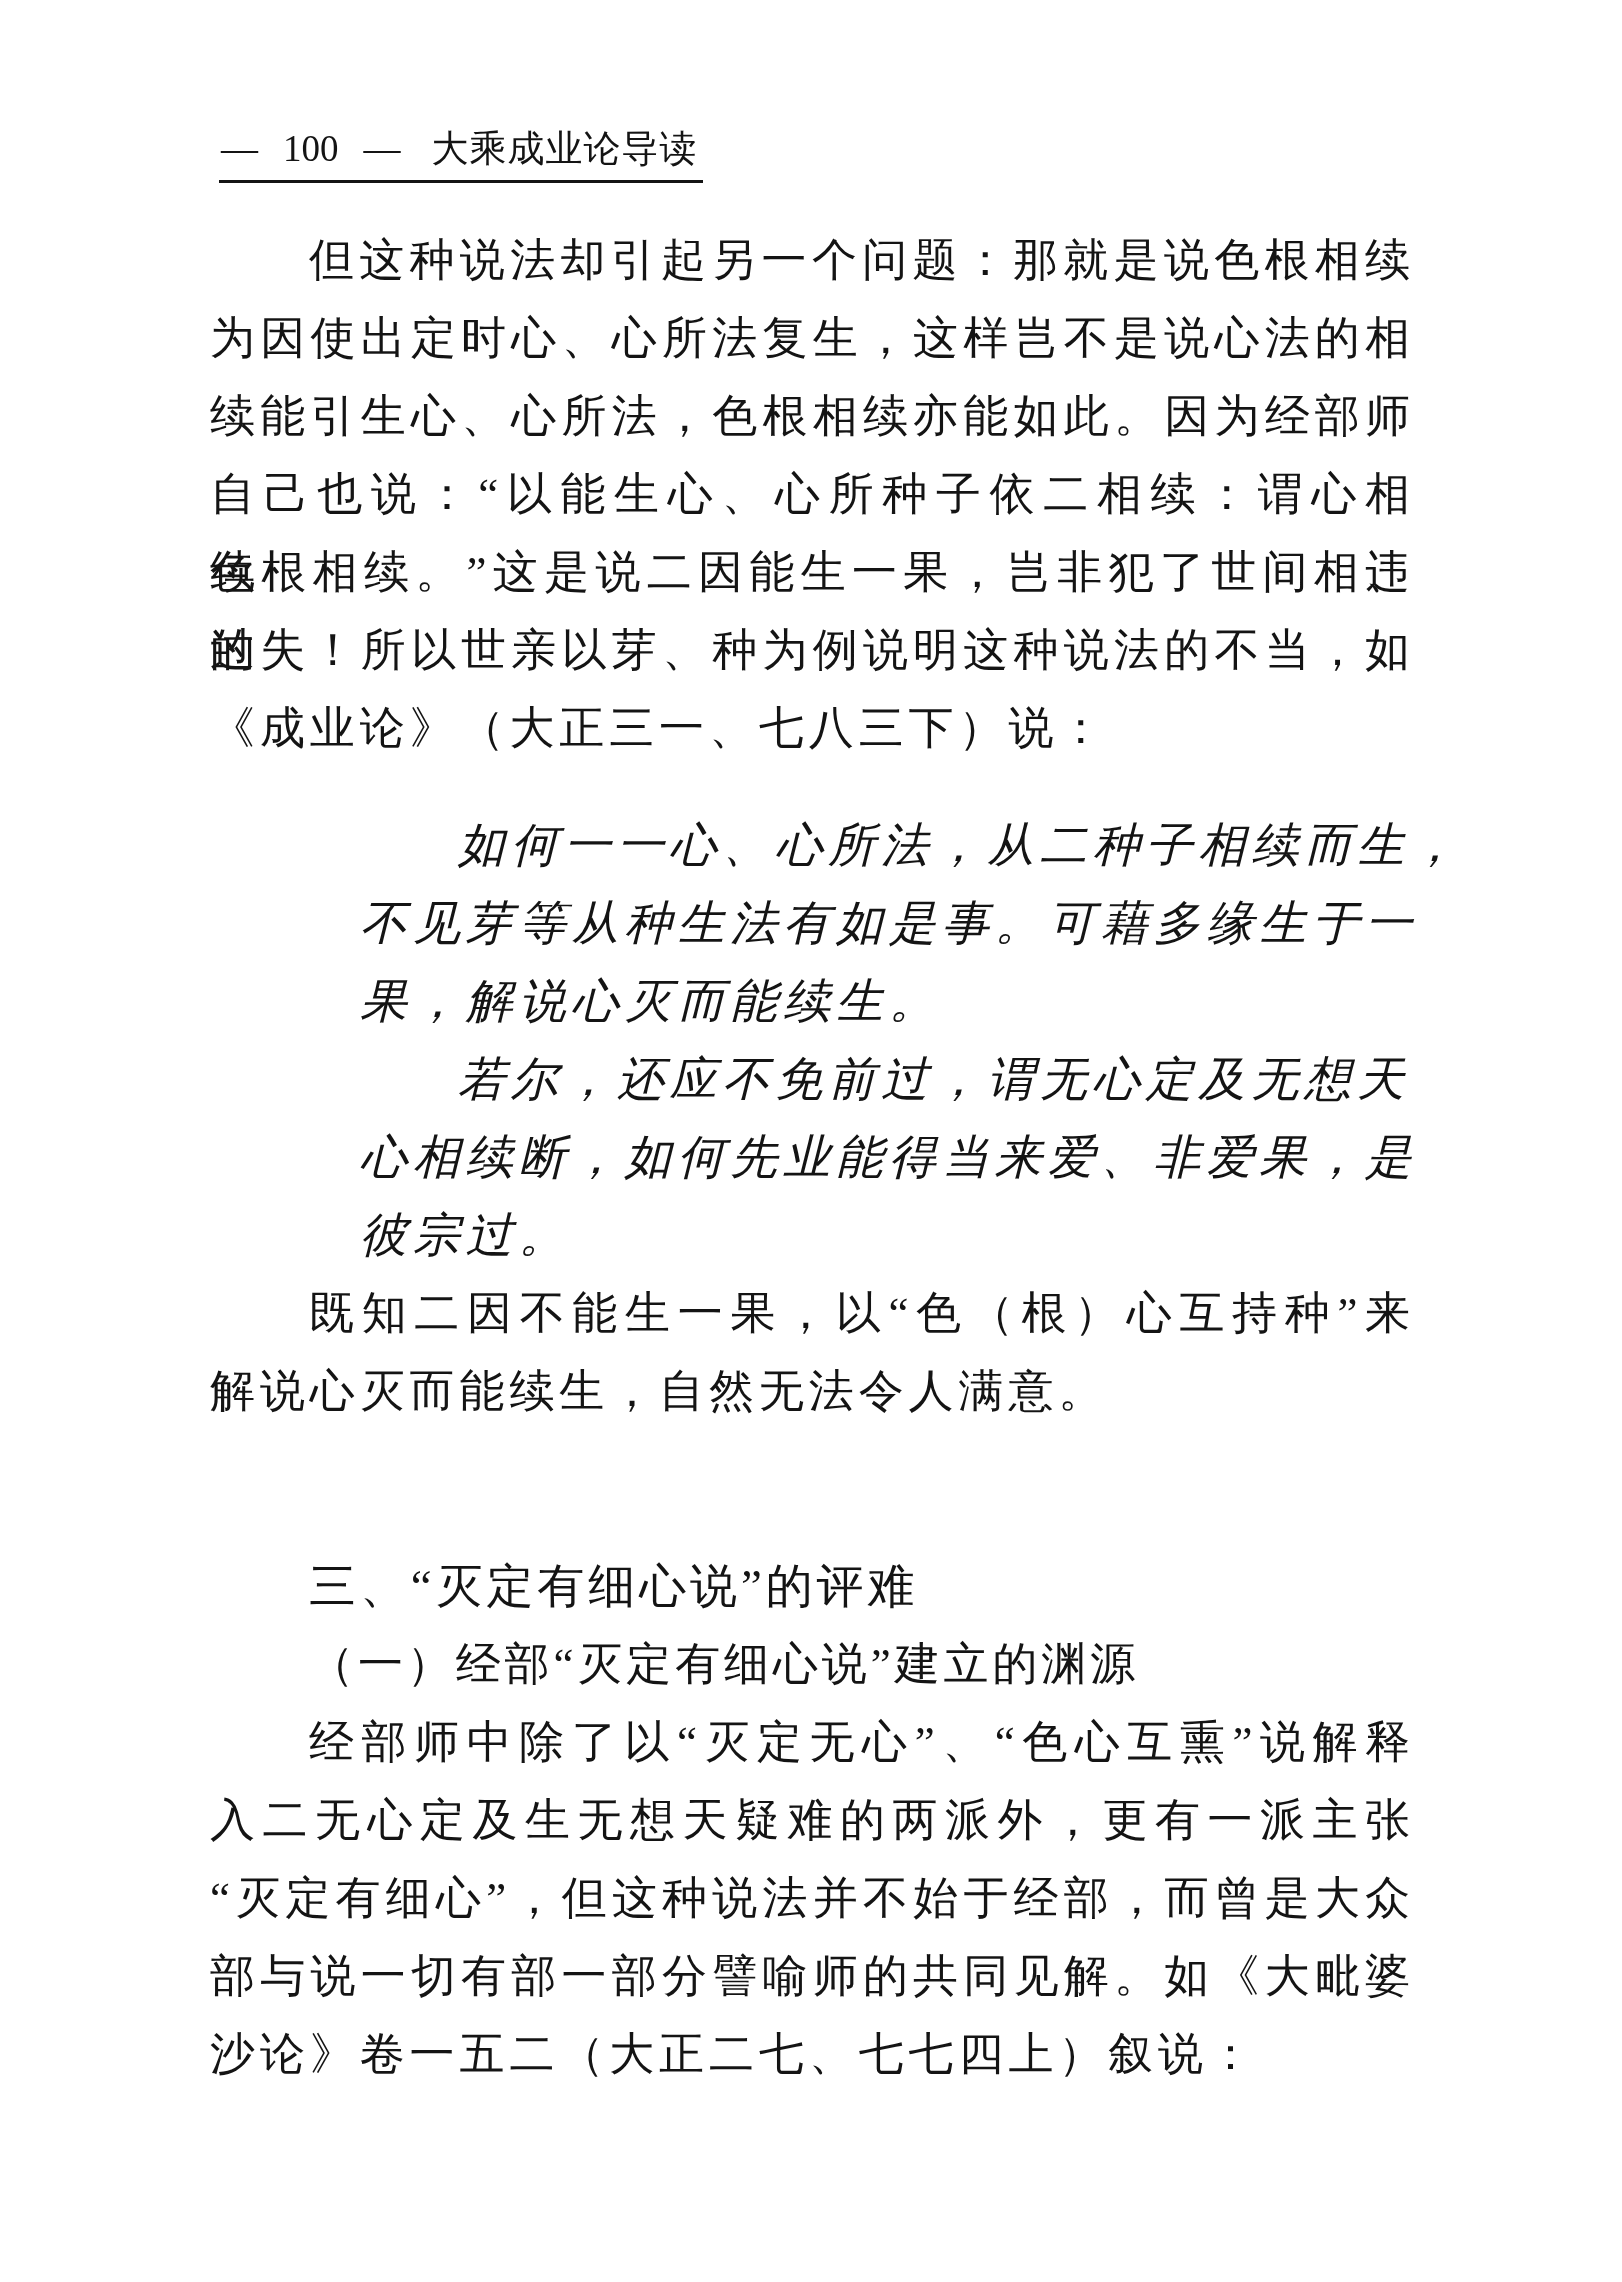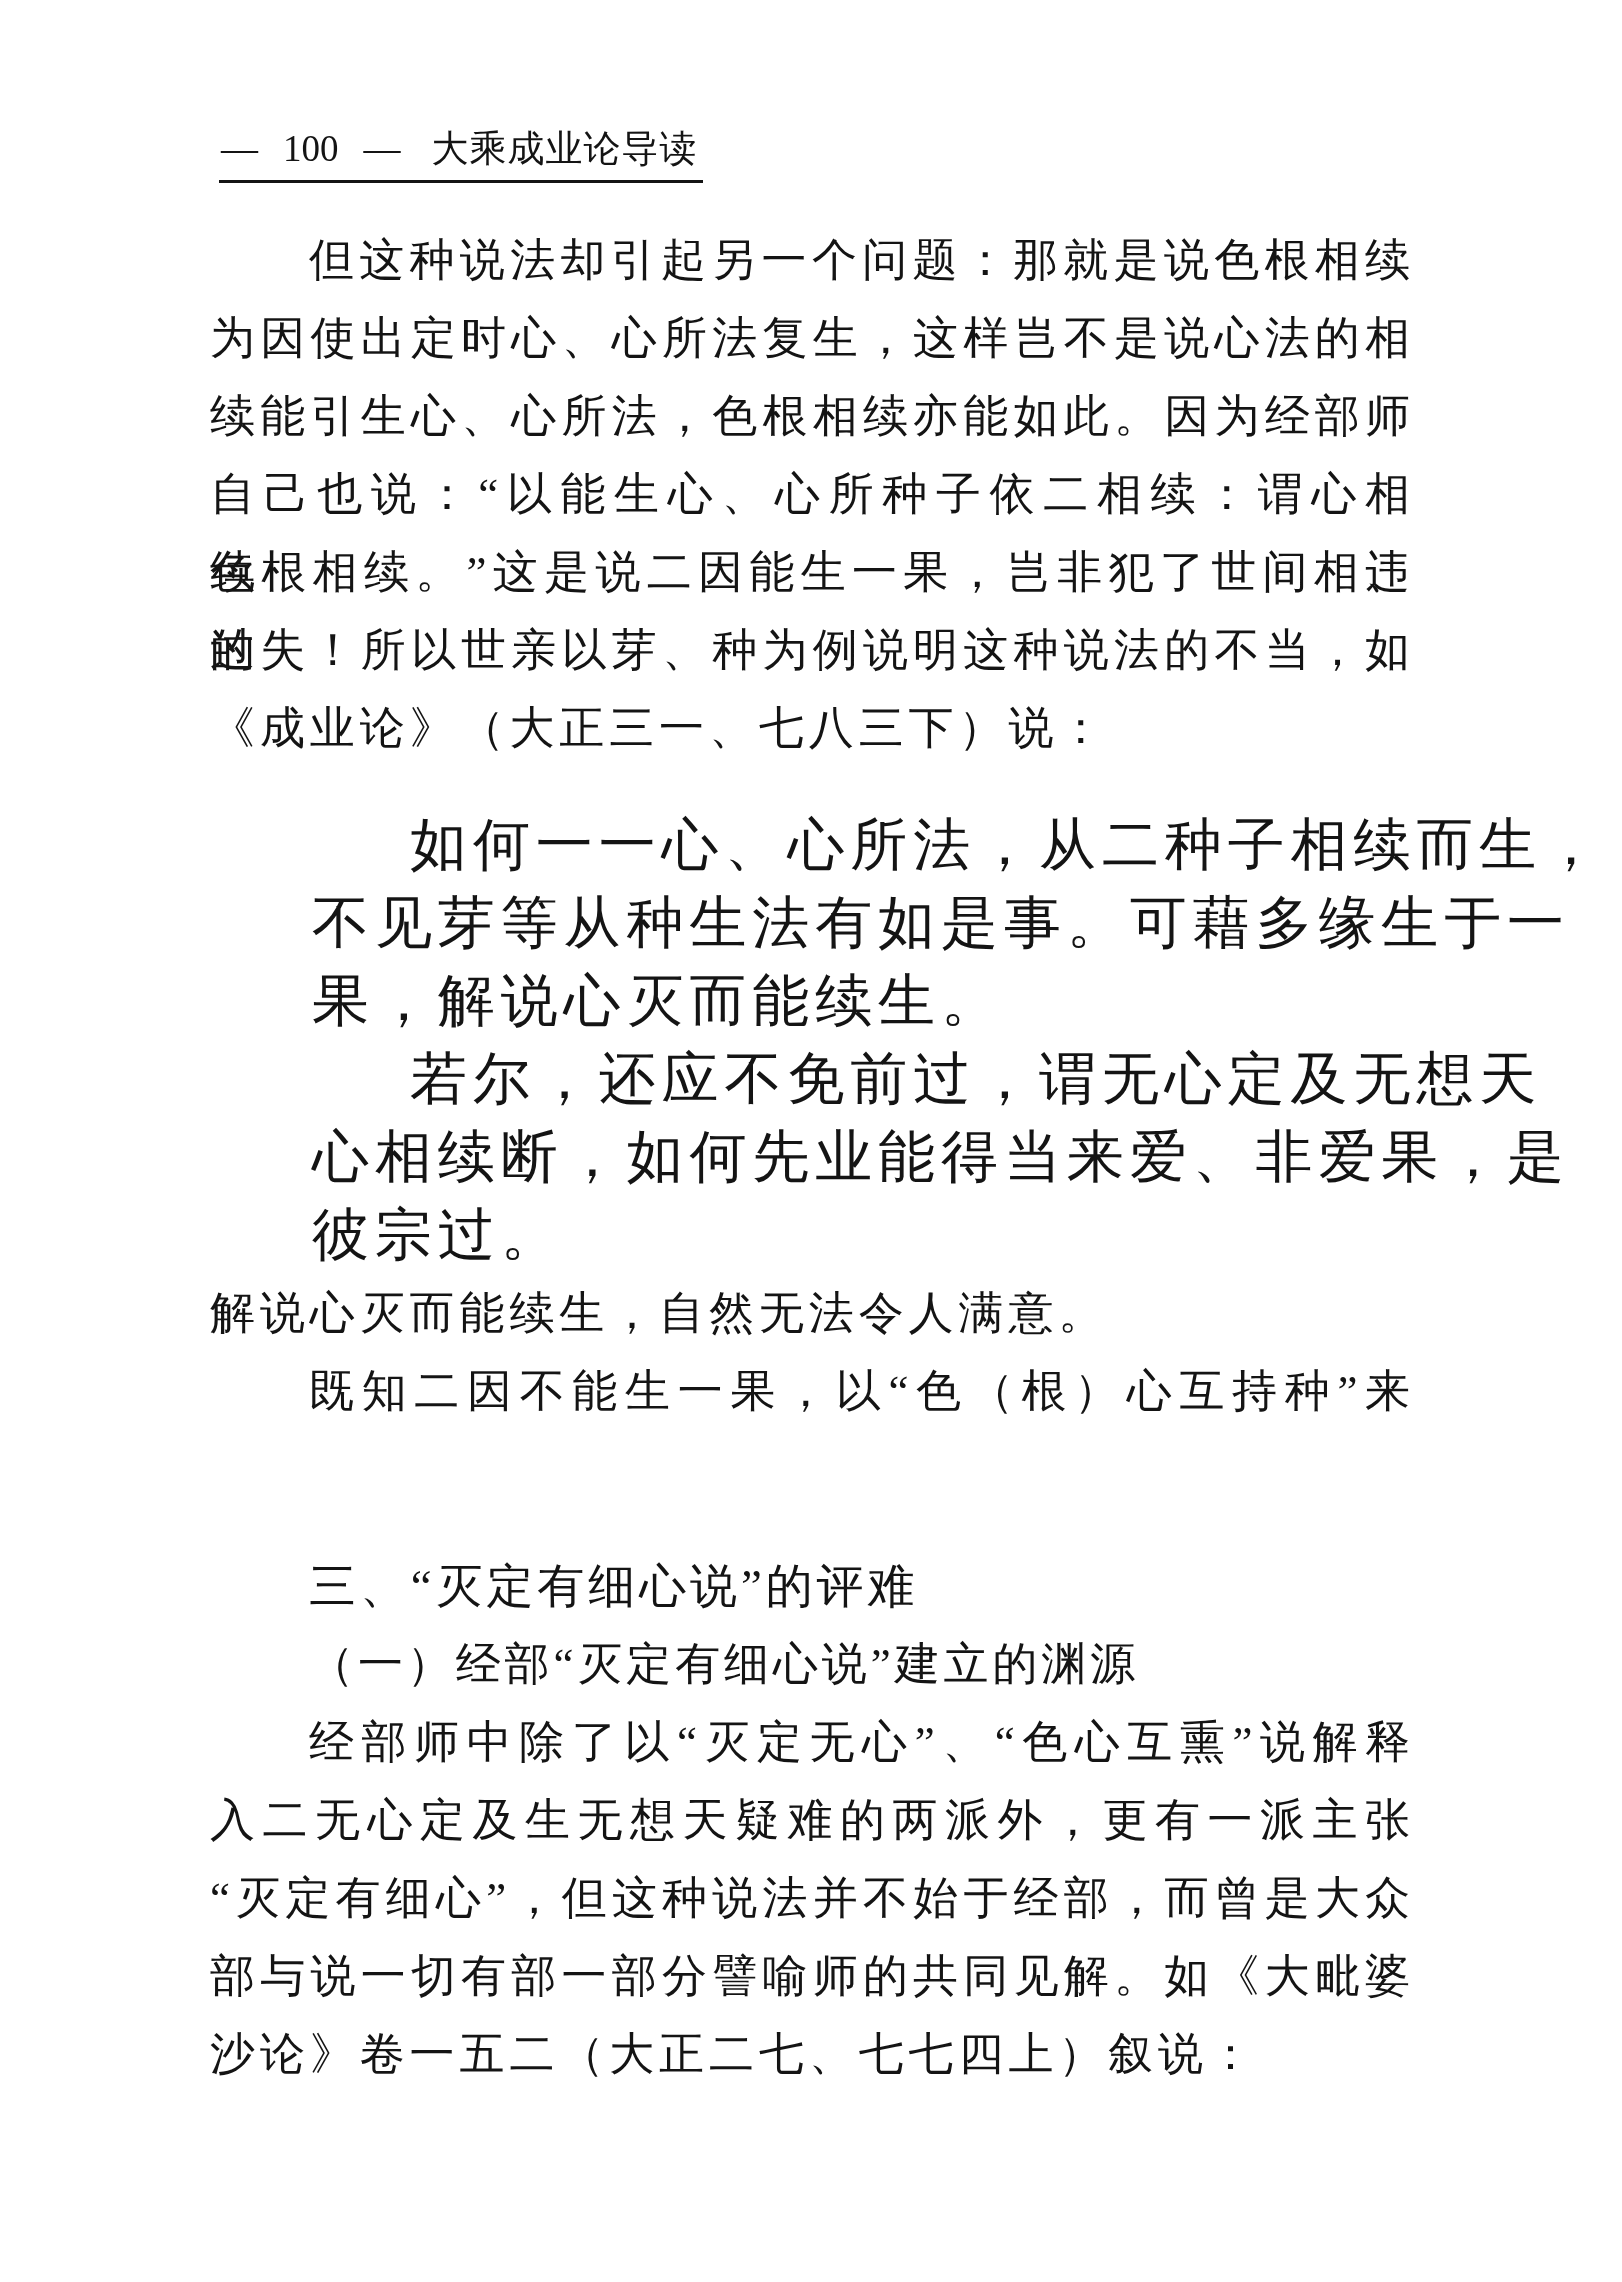--- a/index.html
+++ b/index.html
@@ -56,22 +56,24 @@
     text-align-last: justify;
   }
   .indent2 { padding-left: 99px; }
   .line.just.indent2 { text-indent: 0; }
 
   
   .quote-block {
     margin: 39px 0 0 102px;
   }
   .quote-block .line {
-    font-size: 57px;
+    font-size: 47px;
     letter-spacing: 5.9px;
+    font-style: italic;
+    margin-left: 48px;
   }
   .quote-block .qindent { padding-left: 98px; }
 
   
   .section-heading {
     margin-top: 117px;
     font-size: 47px;
     font-weight: normal;
     letter-spacing: 3.9px;
   }
@@ -107,22 +109,22 @@
     <div class="quote-block">
       <div class="line qindent">如何一一心、心所法，从二种子相续而生，</div>
       <div class="line">不见芽等从种生法有如是事。可藉多缘生于一</div>
       <div class="line">果，解说心灭而能续生。</div>
       <div class="line qindent">若尔，还应不免前过，谓无心定及无想天</div>
       <div class="line">心相续断，如何先业能得当来爱、非爱果，是</div>
       <div class="line">彼宗过。</div>
     </div>
 
     <div>
+      <div class="line just indent2">既知二因不能生一果，以“色（根）心互持种”来</div>
       <div class="line">解说心灭而能续生，自然无法令人满意。</div>
-      <div class="line just indent2">既知二因不能生一果，以“色（根）心互持种”来</div>
     </div>
 
     <div class="line section-heading indent2">三、“灭定有细心说”的评难</div>
 
     <div class="line section-subheading indent2">（一）经部“灭定有细心说”建立的渊源</div>
 
     <div>
       <div class="line just indent2">经部师中除了以“灭定无心”、“色心互熏”说解释</div>
       <div class="line just">入二无心定及生无想天疑难的两派外，更有一派主张</div>
       <div class="line just">“灭定有细心”，但这种说法并不始于经部，而曾是大众</div>

